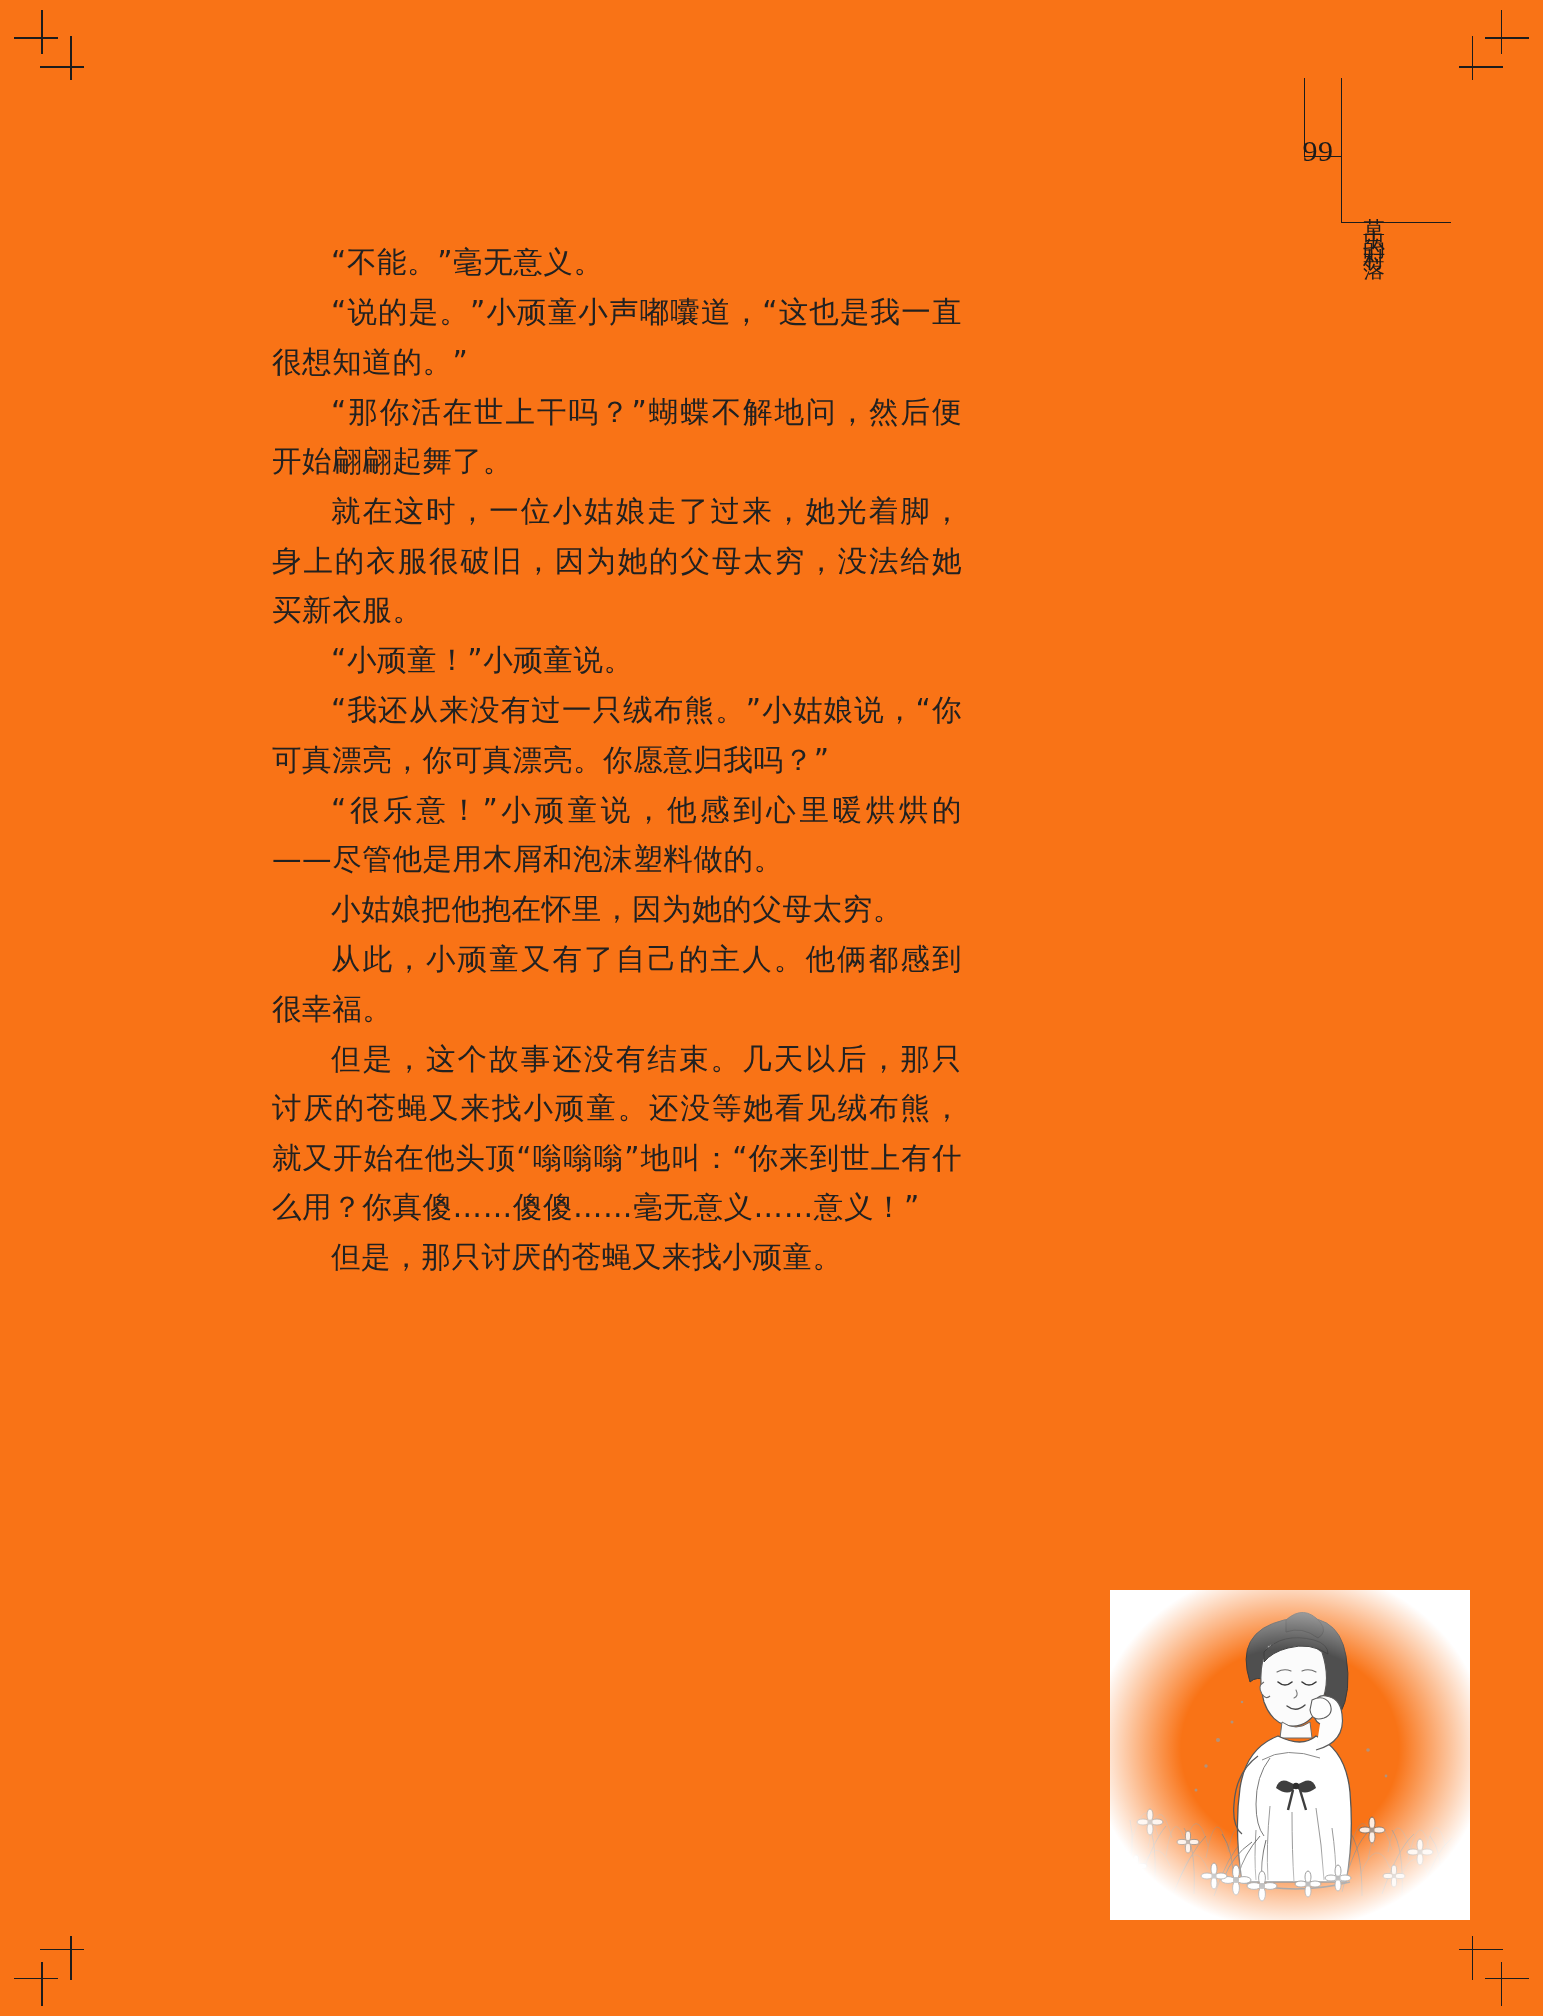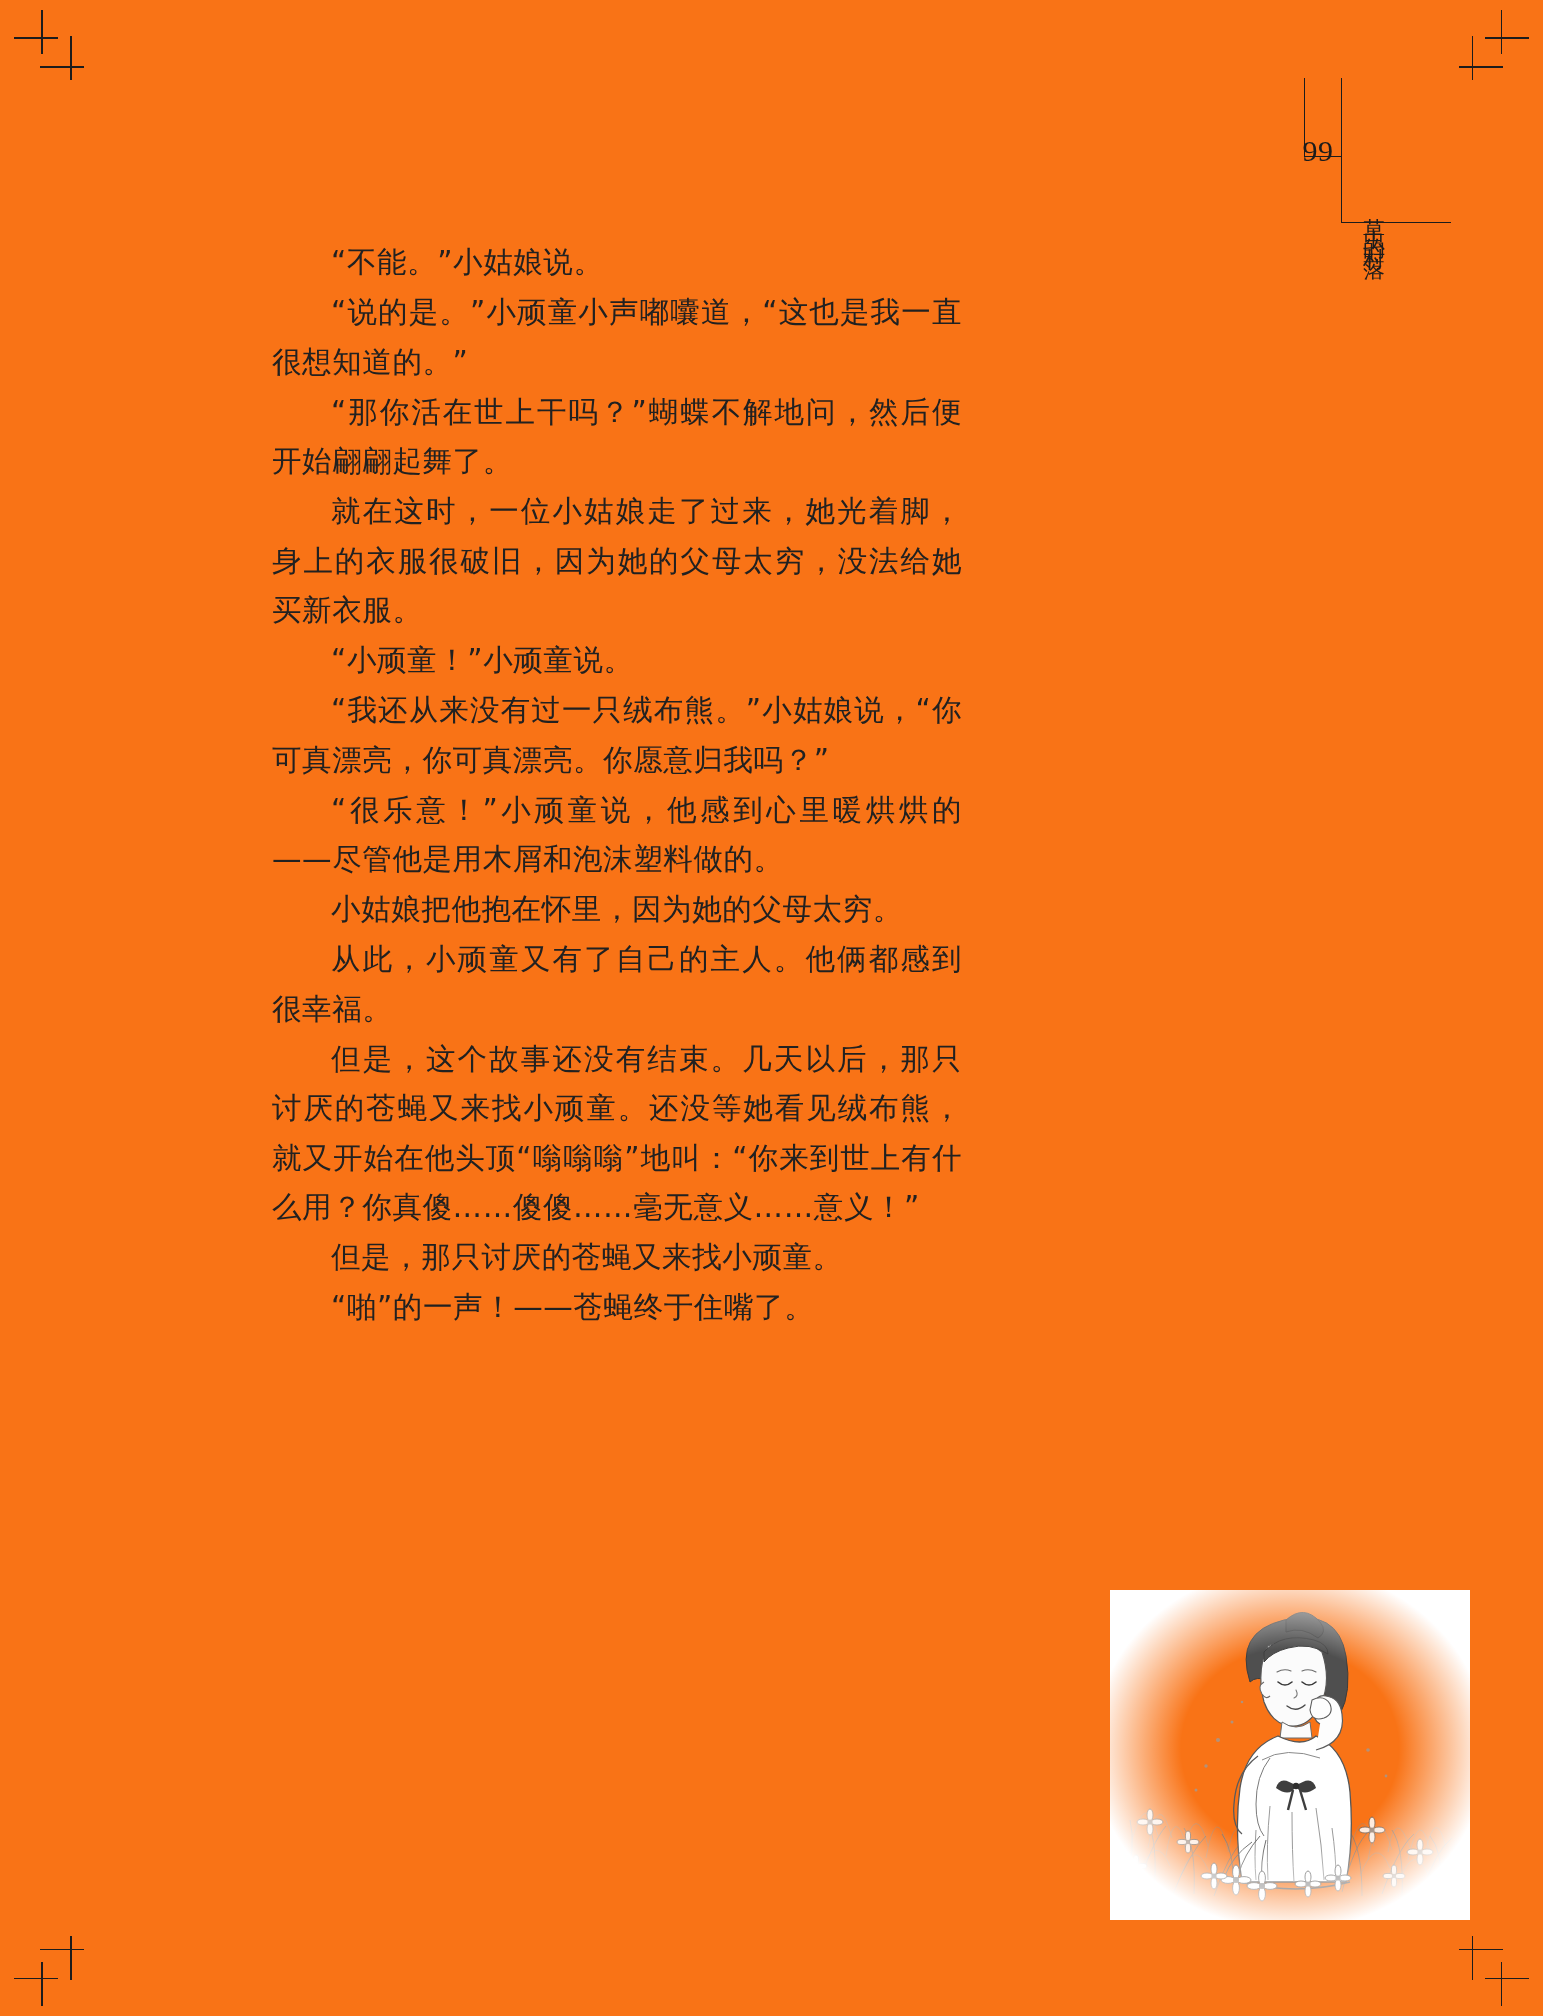--- a/index.html
+++ b/index.html
@@ -166,32 +166,31 @@
     <span class="h-mid"></span>
     <span class="v-main"></span>
     <span class="h-bot"></span>
   </div>
 
   <div class="page-number">99</div>
 
   <div class="running-title">草虫的村落</div>
 
   <div class="body-text">
-    <p class="para">“不能。”小姑娘说。</p>
+    <p class="para">“不能。”毫无意义。</p>
     <p class="para">“说的是。”小顽童小声嘟囔道，“这也是我一直很想知道的。”</p>
     <p class="para">“那你活在世上干吗？”蝴蝶不解地问，然后便开始翩翩起舞了。</p>
     <p class="para">就在这时，一位小姑娘走了过来，她光着脚，身上的衣服很破旧，因为她的父母太穷，没法给她买新衣服。</p>
     <p class="para">“小顽童！”小顽童说。</p>
     <p class="para">“我还从来没有过一只绒布熊。”小姑娘说，“你可真漂亮，你可真漂亮。你愿意归我吗？”</p>
     <p class="para">“很乐意！”小顽童说，他感到心里暖烘烘的——尽管他是用木屑和泡沫塑料做的。</p>
     <p class="para">小姑娘把他抱在怀里，因为她的父母太穷。</p>
     <p class="para">从此，小顽童又有了自己的主人。他俩都感到很幸福。</p>
     <p class="para">但是，这个故事还没有结束。几天以后，那只讨厌的苍蝇又来找小顽童。还没等她看见绒布熊，就又开始在他头顶“嗡嗡嗡”地叫：“你来到世上有什么用？你真傻……傻傻……毫无意义……意义！”</p>
     <p class="para">但是，那只讨厌的苍蝇又来找小顽童。</p>
-    <p class="para">“啪”的一声！——苍蝇终于住嘴了。</p>
   </div>
 
   <div class="illustration">
     <svg width="360" height="330" viewBox="0 0 360 330" xmlns="http://www.w3.org/2000/svg">
       <defs>
         <radialGradient id="vign" cx="50%" cy="48%" r="55%">
           <stop offset="55%" stop-color="#ffffff" stop-opacity="0"></stop>
           <stop offset="100%" stop-color="#ffffff" stop-opacity="1"></stop>
         </radialGradient>
         <filter id="soft">

